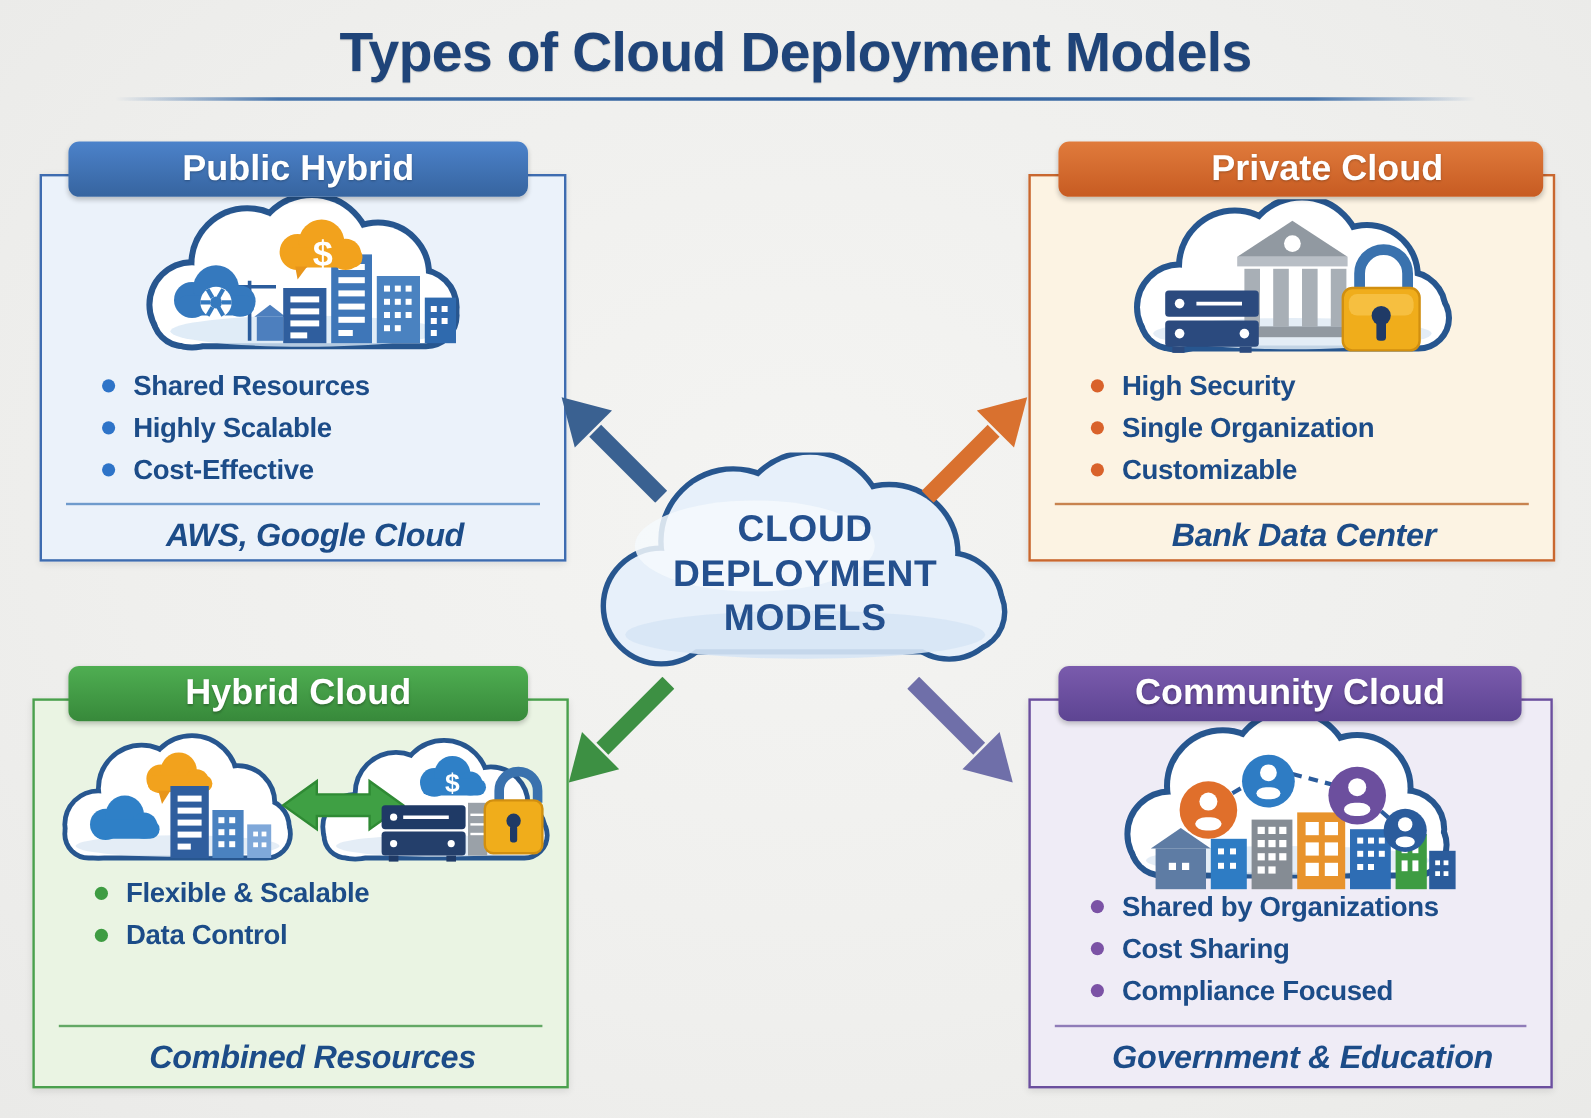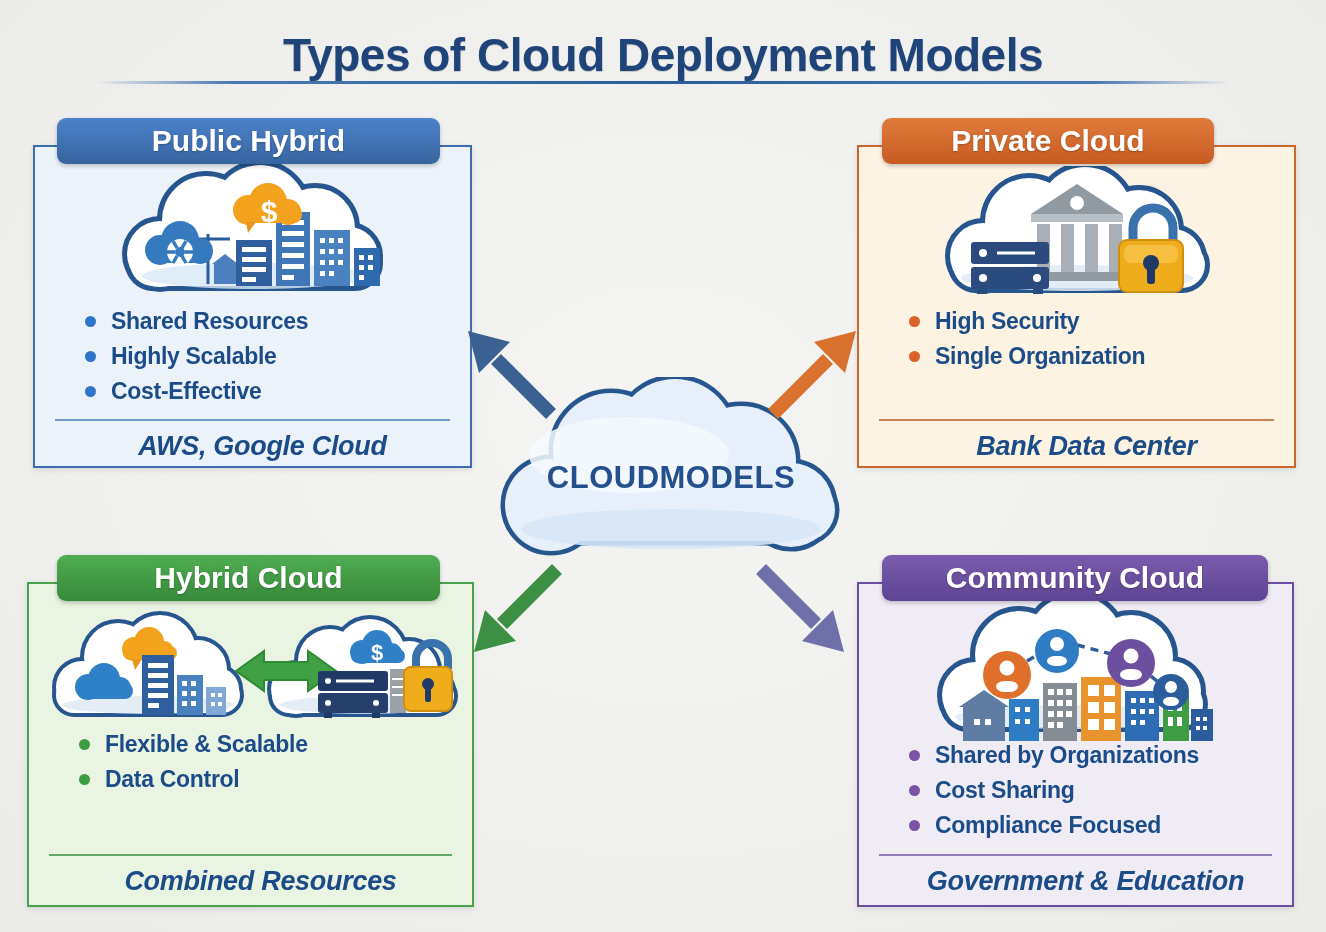--- a/index.html
+++ b/index.html
@@ -13,21 +13,20 @@
     background:radial-gradient(ellipse at 50% 45%, #f4f4f2 0%, #efefed 60%, #eaeae8 100%);
     overflow:hidden;
   }
   
   .title{
     position:absolute;top:16px;left:0;width:100%;
     text-align:center;
     font-size:46px;font-weight:bold;letter-spacing:-0.5px;
     color:#1f4479;
     text-shadow:0 1px 1px rgba(0,0,0,0.18);
-    margin-top:12px;
   }
   .title-underline{
     position:absolute;top:81px;left:96px;width:1134px;height:3px;
     background:linear-gradient(90deg, rgba(43,92,156,0) 0%, #4a77ad 12%, #2b5c9c 50%, #4a77ad 88%, rgba(43,92,156,0) 100%);
     border-radius:2px;
   }
   
   .card{position:absolute;}
   .card .box{
     position:absolute;top:27px;left:0;right:0;bottom:0;
@@ -67,21 +66,21 @@
   .card.public{left:33px;top:118px;width:439px;height:350px;}
   .card.public .banner{left:24px;width:383px;background:linear-gradient(180deg,#4c82ca,#36649f);}
   .card.public .box{background:#ebf2fa;border-color:#3e6cb0;}
   .card.public .icon-wrap{top:46px;}
   .card.public .bullets{top:186px;left:52px;}
   .card.public .dot{background:#2e74c8;}
   .card.public .divider{top:301px;background:#6f9bcc;}
   .card.public .example{top:313px;}
 
   .card.private{left:857px;top:118px;width:439px;height:350px;}
-  .card.private .banner{left:25px;width:332px;background:linear-gradient(180deg,#e07b3c,#c75b22);}
+  .card.private .banner{left:25px;width:360px;background:linear-gradient(180deg,#e07b3c,#c75b22);padding-left:44px;}
   .card.private .box{background:#fcf3e3;border-color:#c9672f;}
   .card.private .icon-wrap{top:48px;}
   .card.private .bullets{top:186px;left:52px;}
   .card.private .dot{background:#d9622b;}
   .card.private .divider{top:301px;background:#c8834f;}
   .card.private .example{top:313px;}
 
   .card.hybrid{left:27px;top:555px;width:447px;height:352px;}
   .card.hybrid .banner{left:30px;width:383px;background:linear-gradient(180deg,#4fae52,#37893a);}
   .card.hybrid .box{background:#eaf4e3;border-color:#4aa04d;}
@@ -98,21 +97,21 @@
   .card.community .bullets{top:183px;left:52px;}
   .card.community .dot{background:#7b52a5;}
   .card.community .divider{top:299px;background:#8f7cb8;}
   .card.community .example{top:311px;}
 
   
   .center-cloud{position:absolute;left:479px;top:377px;width:384px;height:194px;}
   .center-cloud svg{position:absolute;left:0;top:0;}
   .center-text{
     position:absolute;left:0;top:0;right:0;bottom:0;
-    display:flex;flex-direction:row;align-items:center;justify-content:center;
+    display:flex;flex-direction:column;align-items:center;justify-content:center;
     padding-top:6px;
     font-size:31px;font-weight:bold;line-height:37px;letter-spacing:0.5px;
     color:#24508e;z-index:2;text-align:center;
   }
   
   .arrow{position:absolute;width:92px;height:92px;}
   .arrow.to-public{left:464px;top:327px;}
   .arrow.to-private{left:768px;top:327px;transform:scaleX(-1);}
   .arrow.to-hybrid{left:470px;top:564px;transform:scaleY(-1);}
   .arrow.to-community{left:756px;top:564px;transform:scale(-1,-1);}
@@ -293,20 +292,24 @@
     </div>
     <ul class="bullets">
       <li>
           <span class="dot"></span>
           <span>High Security</span>
         </li>
       <li>
           <span class="dot"></span>
           <span>Single Organization</span>
         </li>
+      <li>
+          <span class="dot"></span>
+          <span>Customizable</span>
+        </li>
     </ul>
     <div class="divider"></div>
     <div class="example">Bank Data Center</div>
   </div>
 
   <div class="card hybrid">
     <div class="box"></div>
     <div class="banner">Hybrid Cloud</div>
     <div class="icon-wrap">
       <svg width="430" height="118" viewBox="0 0 430 118">
@@ -559,20 +562,21 @@
             <rect x="28" y="102" width="328" height="62" rx="31"></rect>
         </g>
       </defs>
       <use href="#sil-center" fill="#e7f0fa" stroke="#27568f" stroke-width="9"></use>
       <use href="#sil-center" fill="#e7f0fa"></use>
       <ellipse cx="150" cy="78" rx="100" ry="38" fill="#f5f9fd" opacity="0.85"></ellipse>
       <ellipse cx="192" cy="152" rx="150" ry="20" fill="#d7e6f5" opacity="0.9"></ellipse>
     </svg>
     <div class="center-text">
       <span>CLOUD</span>
+      <span>DEPLOYMENT</span>
       <span>MODELS</span>
     </div>
   </div>
 
   <svg class="arrow to-public" viewBox="0 0 92 92">
     <line x1="32" y1="32" x2="87" y2="87" stroke="#3a6191" stroke-width="14"></line>
     <polygon points="4,4 46,15 15,46" fill="#3a6191"></polygon>
   </svg>
   <svg class="arrow to-private" viewBox="0 0 92 92">
     <line x1="32" y1="32" x2="87" y2="87" stroke="#d9712f" stroke-width="14"></line>

